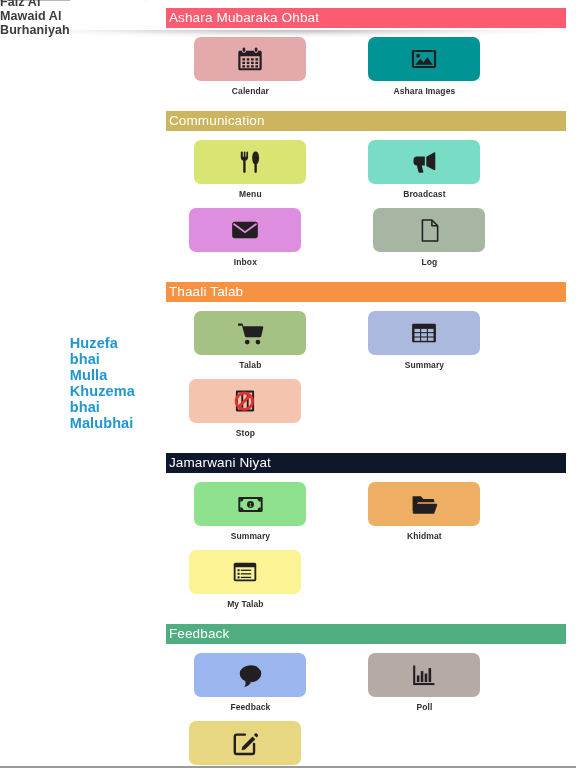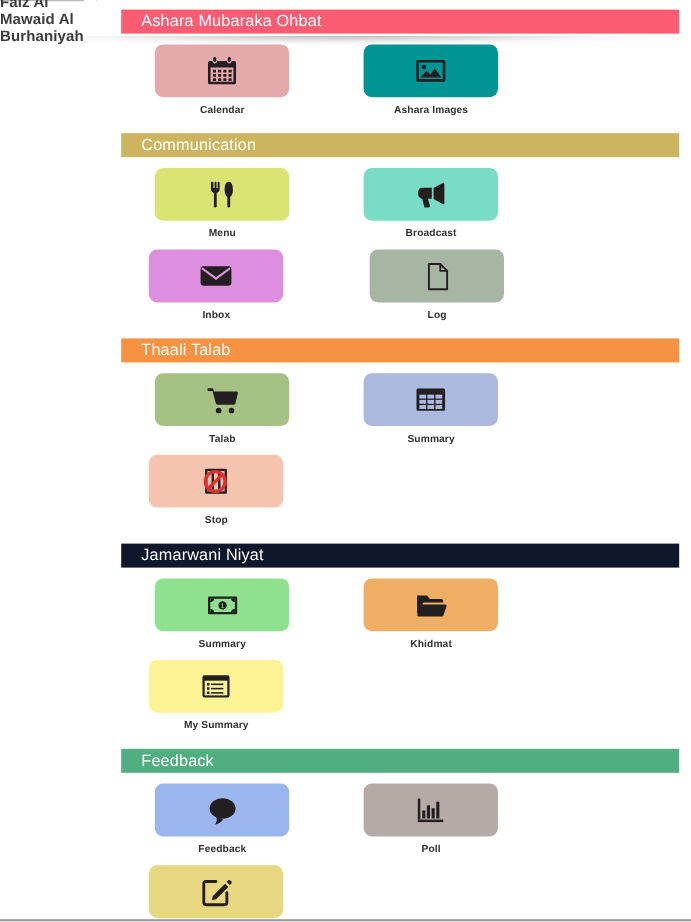--- a/index.html
+++ b/index.html
@@ -83,21 +83,21 @@
     overflow: hidden;
   }
 
   .section { margin-bottom: 2px; }
 
   .section-header {
     margin: 0 10px;
     height: 20px;
     display: flex;
     align-items: center;
-    padding-left: 17px;
+    padding-left: 3px;
   }
   .section-header-text {
     font-size: 13.5px;
     color: #ffffff;
     font-weight: normal;
     line-height: 20px;
     letter-spacing: 0.15px;
     white-space: nowrap;
   }
 
@@ -140,20 +140,23 @@
 </head>
 <body>
 
 <div id="app">
 
   <div class="titlebar">
     <div class="titlebar-text">Faiz Al Mawaid Al Burhaniyah</div>
   </div>
   <div class="titlebar-shadow"></div>
 
+  <div class="userbar">
+    <div class="username">Huzefa bhai Mulla Khuzema bhai Malubhai</div>
+  </div>
 
   <div class="divider"></div>
 
   <div class="content">
       <div class="section">
         <div class="section-header" style="background: rgb(251, 92, 114);">
           <span class="section-header-text">Ashara Mubaraka Ohbat</span>
         </div>
         <div class="tile-grid">
           <div class="tile-cell">
@@ -332,21 +335,21 @@
         <rect x="5.1" y="9.4" width="1.9" height="1.9"></rect>
         <rect x="8.1" y="9.8" width="9.6" height="1.2"></rect>
         <rect x="5.1" y="12.7" width="1.9" height="1.9"></rect>
         <rect x="8.1" y="13.1" width="9.6" height="1.2"></rect>
         <rect x="5.1" y="16" width="1.9" height="1.9"></rect>
         <rect x="8.1" y="16.4" width="9.6" height="1.2"></rect>
       </g>
     </svg>
               </span>
             </div>
-            <div class="tile-label">My Summary</div>
+            <div class="tile-label">My Talab</div>
           </div>
         </div>
       </div>
       <div class="section">
         <div class="section-header" style="background: rgb(81, 174, 128);">
           <span class="section-header-text">Feedback</span>
         </div>
         <div class="tile-grid">
           <div class="tile-cell">
             <div class="tile" style="background: rgb(155, 182, 238);">

